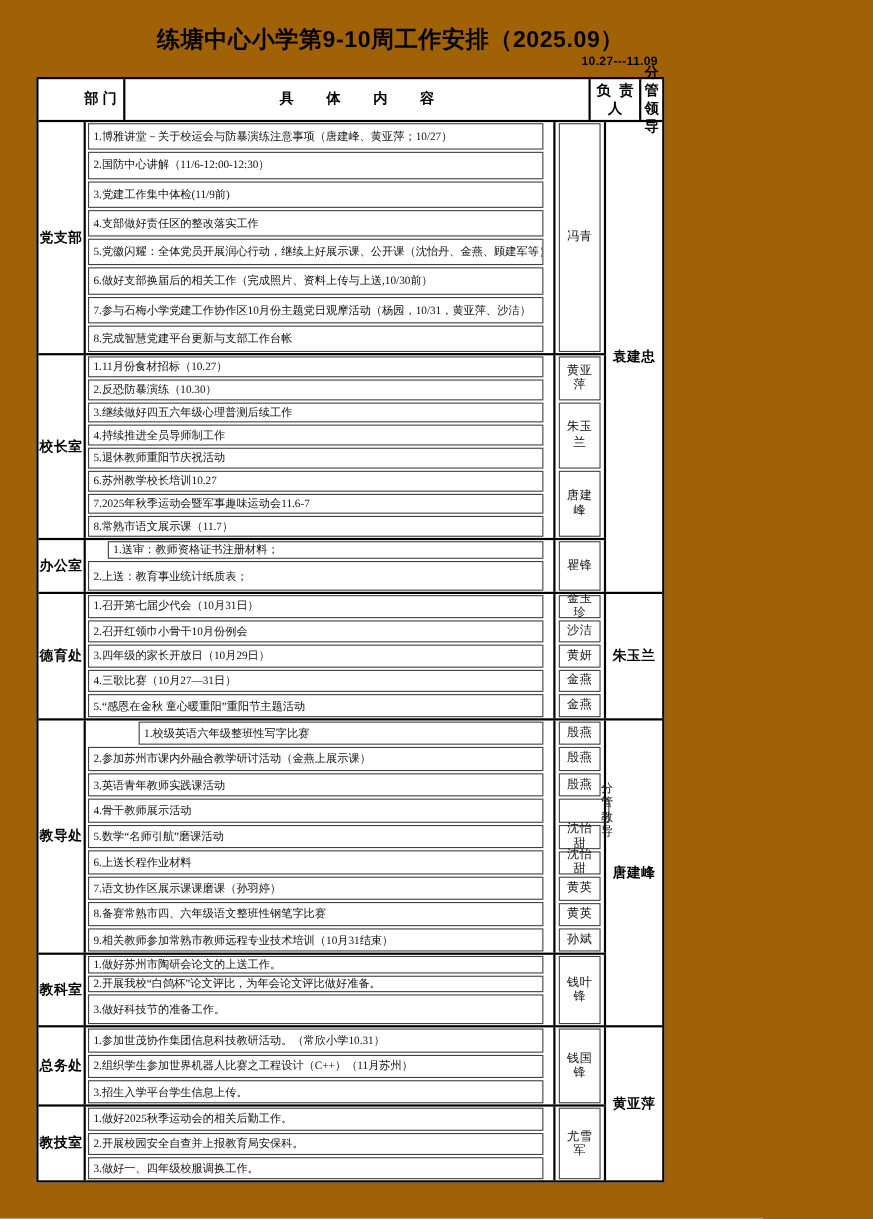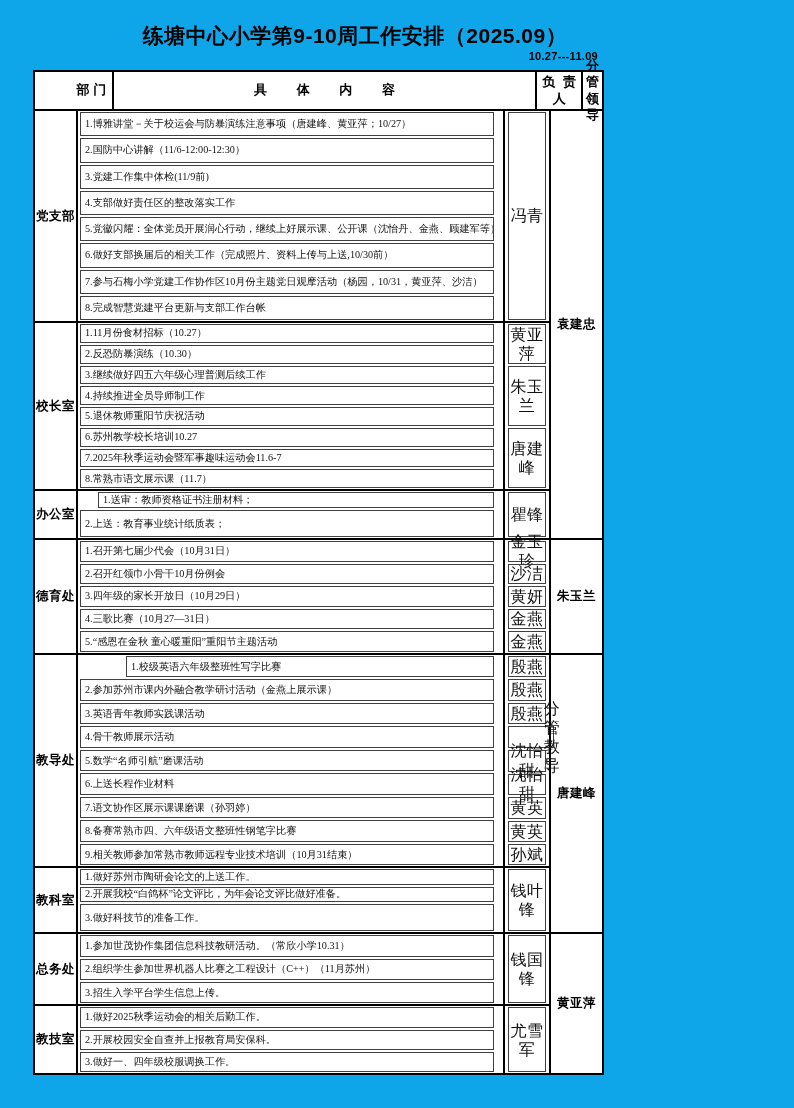--- a/index.html
+++ b/index.html
@@ -1,17 +1,17 @@
 <!DOCTYPE html>
 <html><head>
 <meta charset="utf-8">
 <style>
   html,body{margin:0;padding:0;background:#ffffff;}
   body{width:794px;height:1108px;font-family:"Liberation Sans", sans-serif;color:#000;}
-  .page{position:relative;width:794px;height:1108px;background:#0ea5e9;overflow:hidden;}
+  .page{position:relative;width:794px;height:1108px;background:#a16207;overflow:hidden;}
 
   .doc-title{position:absolute;top:22px;left:0;width:710px;text-align:center;
              font-size:21px;font-weight:bold;letter-spacing:0.5px;}
   .doc-daterange{position:absolute;top:50px;left:0;width:598px;text-align:right;
              font-size:11px;font-weight:bold;letter-spacing:0.3px;}
 
   .worktable{position:absolute;left:33px;top:70px;width:571px;
              border:2px solid #000;box-sizing:border-box;background:#fff;}
 
   .header-row{display:flex;height:39px;border-bottom:2px solid #000;box-sizing:border-box;}
@@ -34,21 +34,21 @@
   .content-cells{width:427px;border-right:2px solid #000;box-sizing:border-box;
              display:flex;flex-direction:column;}
   .item-box{box-sizing:border-box;margin:1px 9px 1px 2px;border:1px solid #404040;
              display:flex;align-items:center;padding-left:4px;
              font-family:"Liberation Serif", serif;font-size:10.2px;color:#111;
              white-space:nowrap;overflow:hidden;}
   .person-cells{width:46px;border-right:2px solid #000;box-sizing:border-box;
              display:flex;flex-direction:column;}
   .person-box{box-sizing:border-box;margin:1px 3px;border:1px solid #404040;
              display:flex;align-items:center;justify-content:center;text-align:center;
-             font-family:"Liberation Serif", serif;font-size:16px;color:#111;
+             font-family:"Liberation Serif", serif;font-size:11px;color:#111;
              letter-spacing:0.5px;line-height:1.2;padding:0 1px;}
   .leader-cell{flex:1;display:flex;align-items:center;justify-content:center;
              font-weight:bold;font-size:12.5px;letter-spacing:0.5px;text-align:center;}
 </style>
 </head>
 <body>
 
 <div class="page">
   <div class="doc-title">练塘中心小学第9-10周工作安排（2025.09）</div>
   <div class="doc-daterange">10.27---11.09</div>

